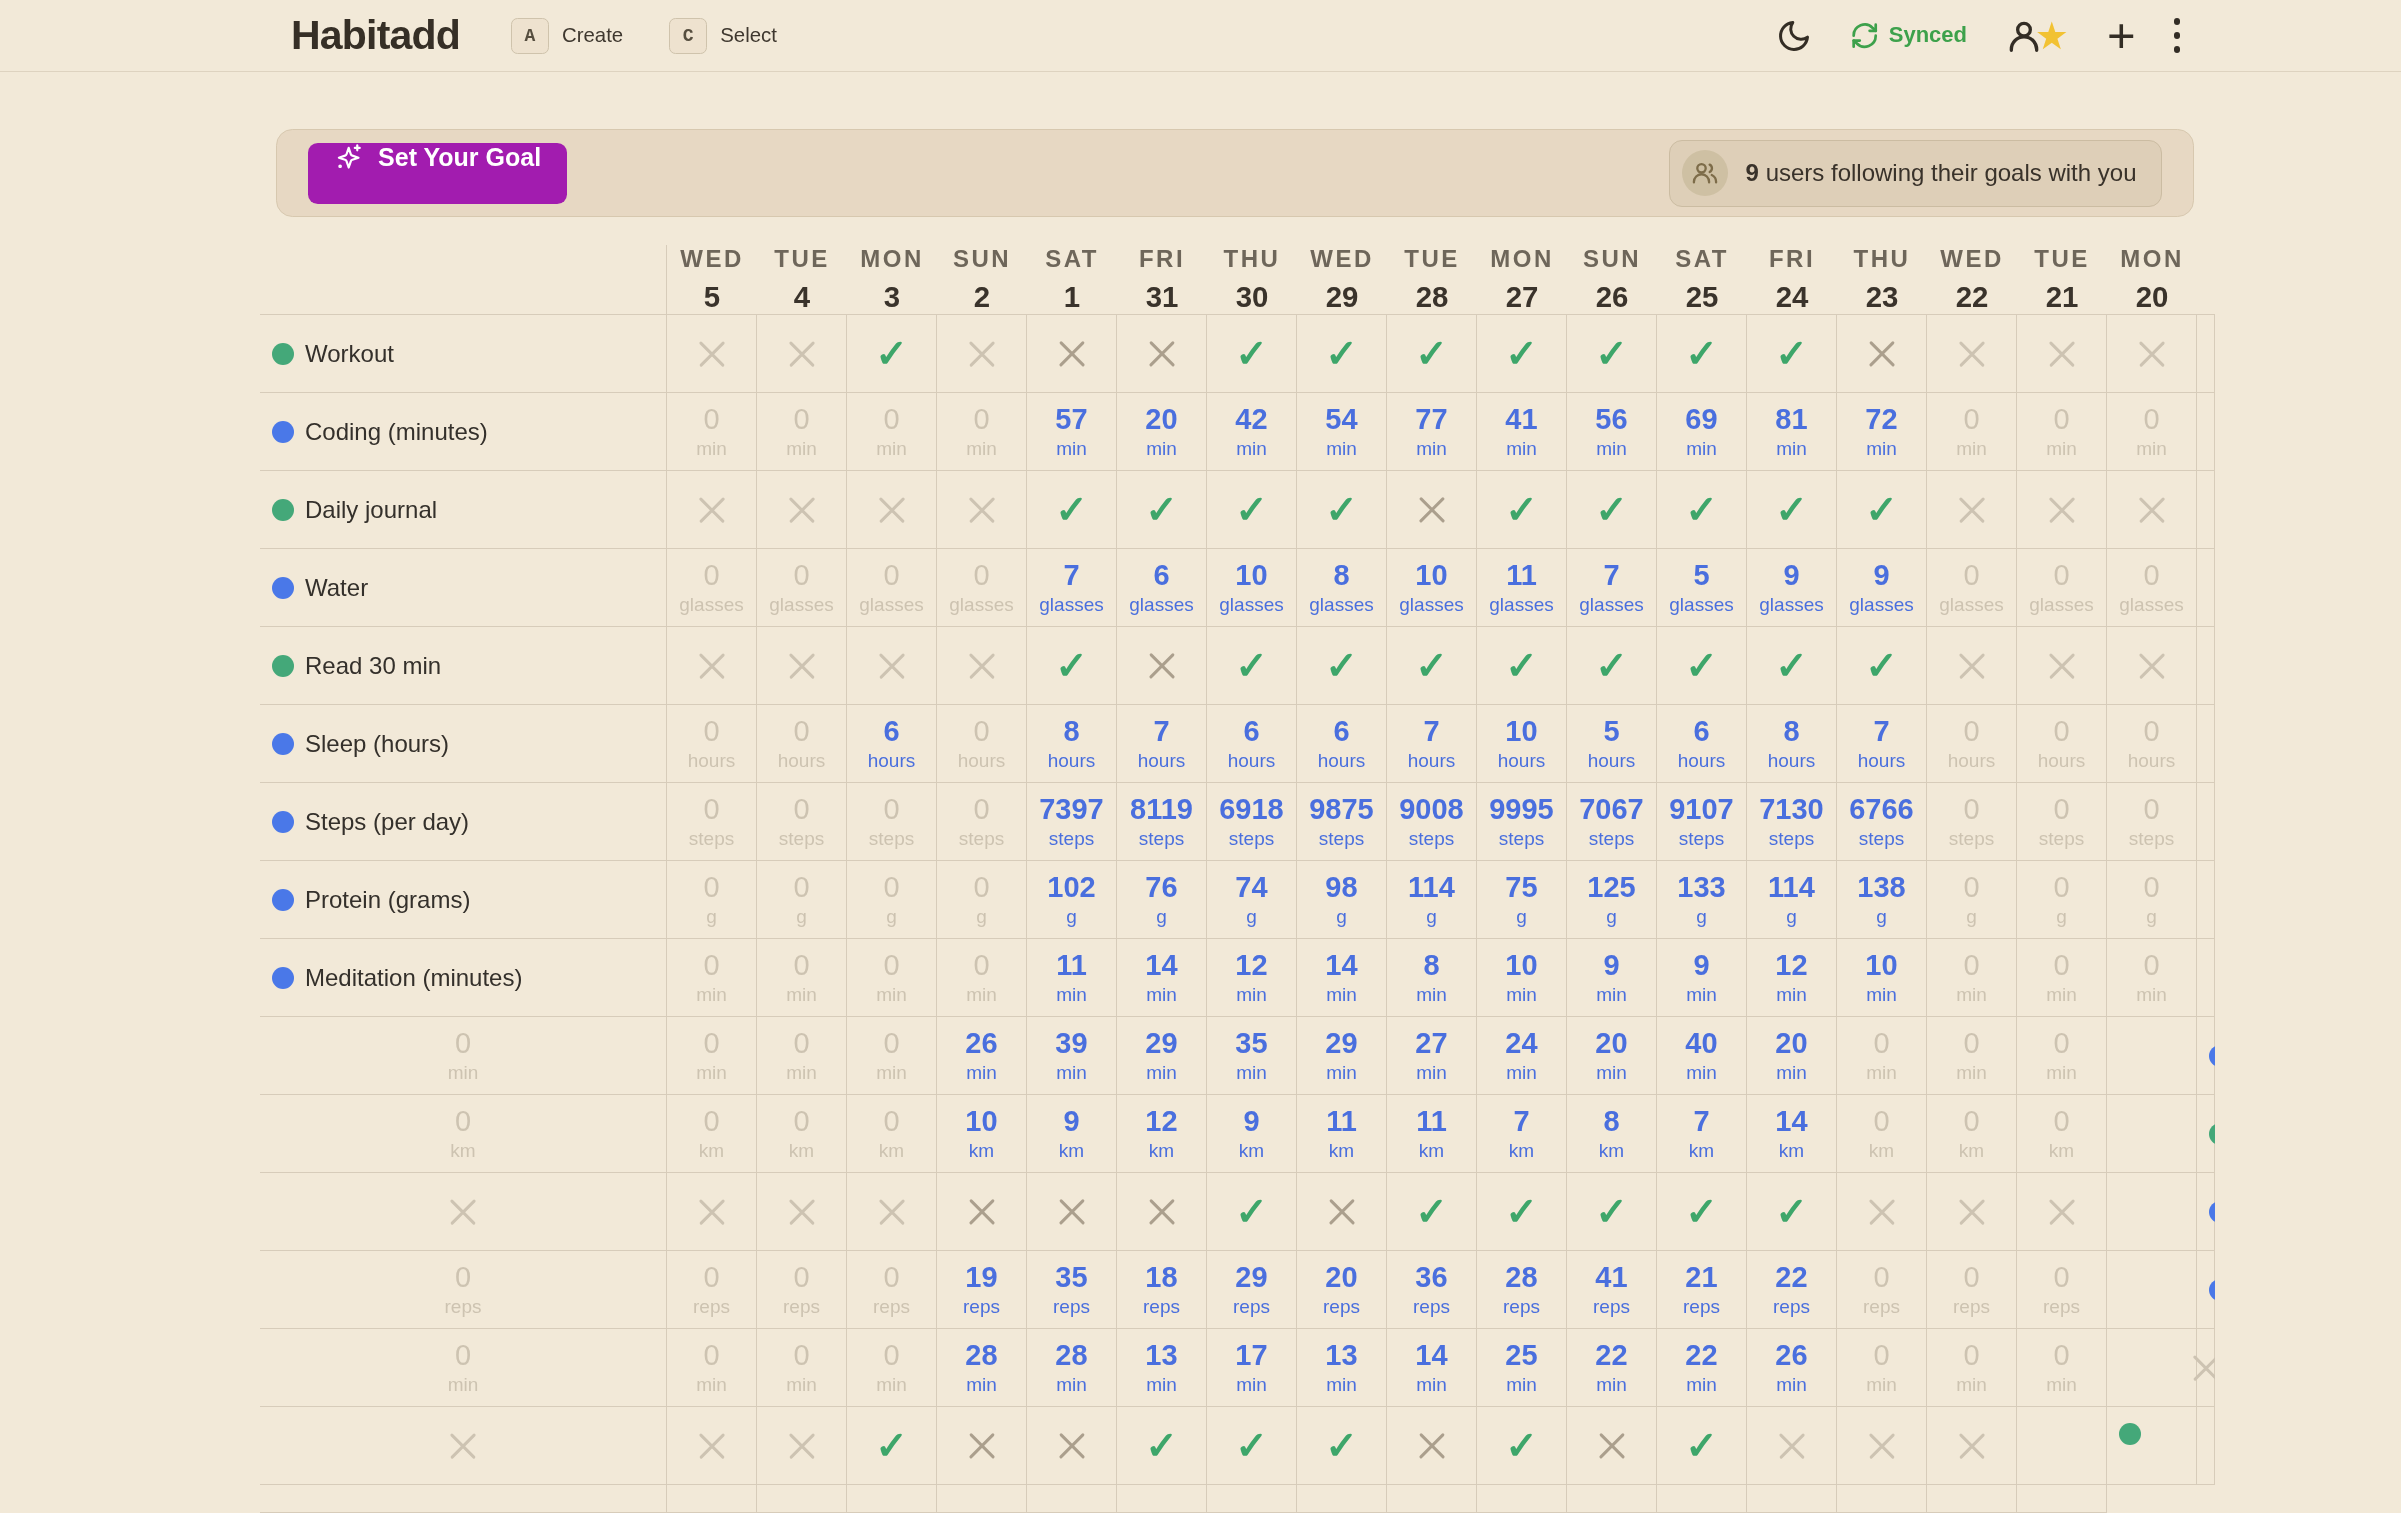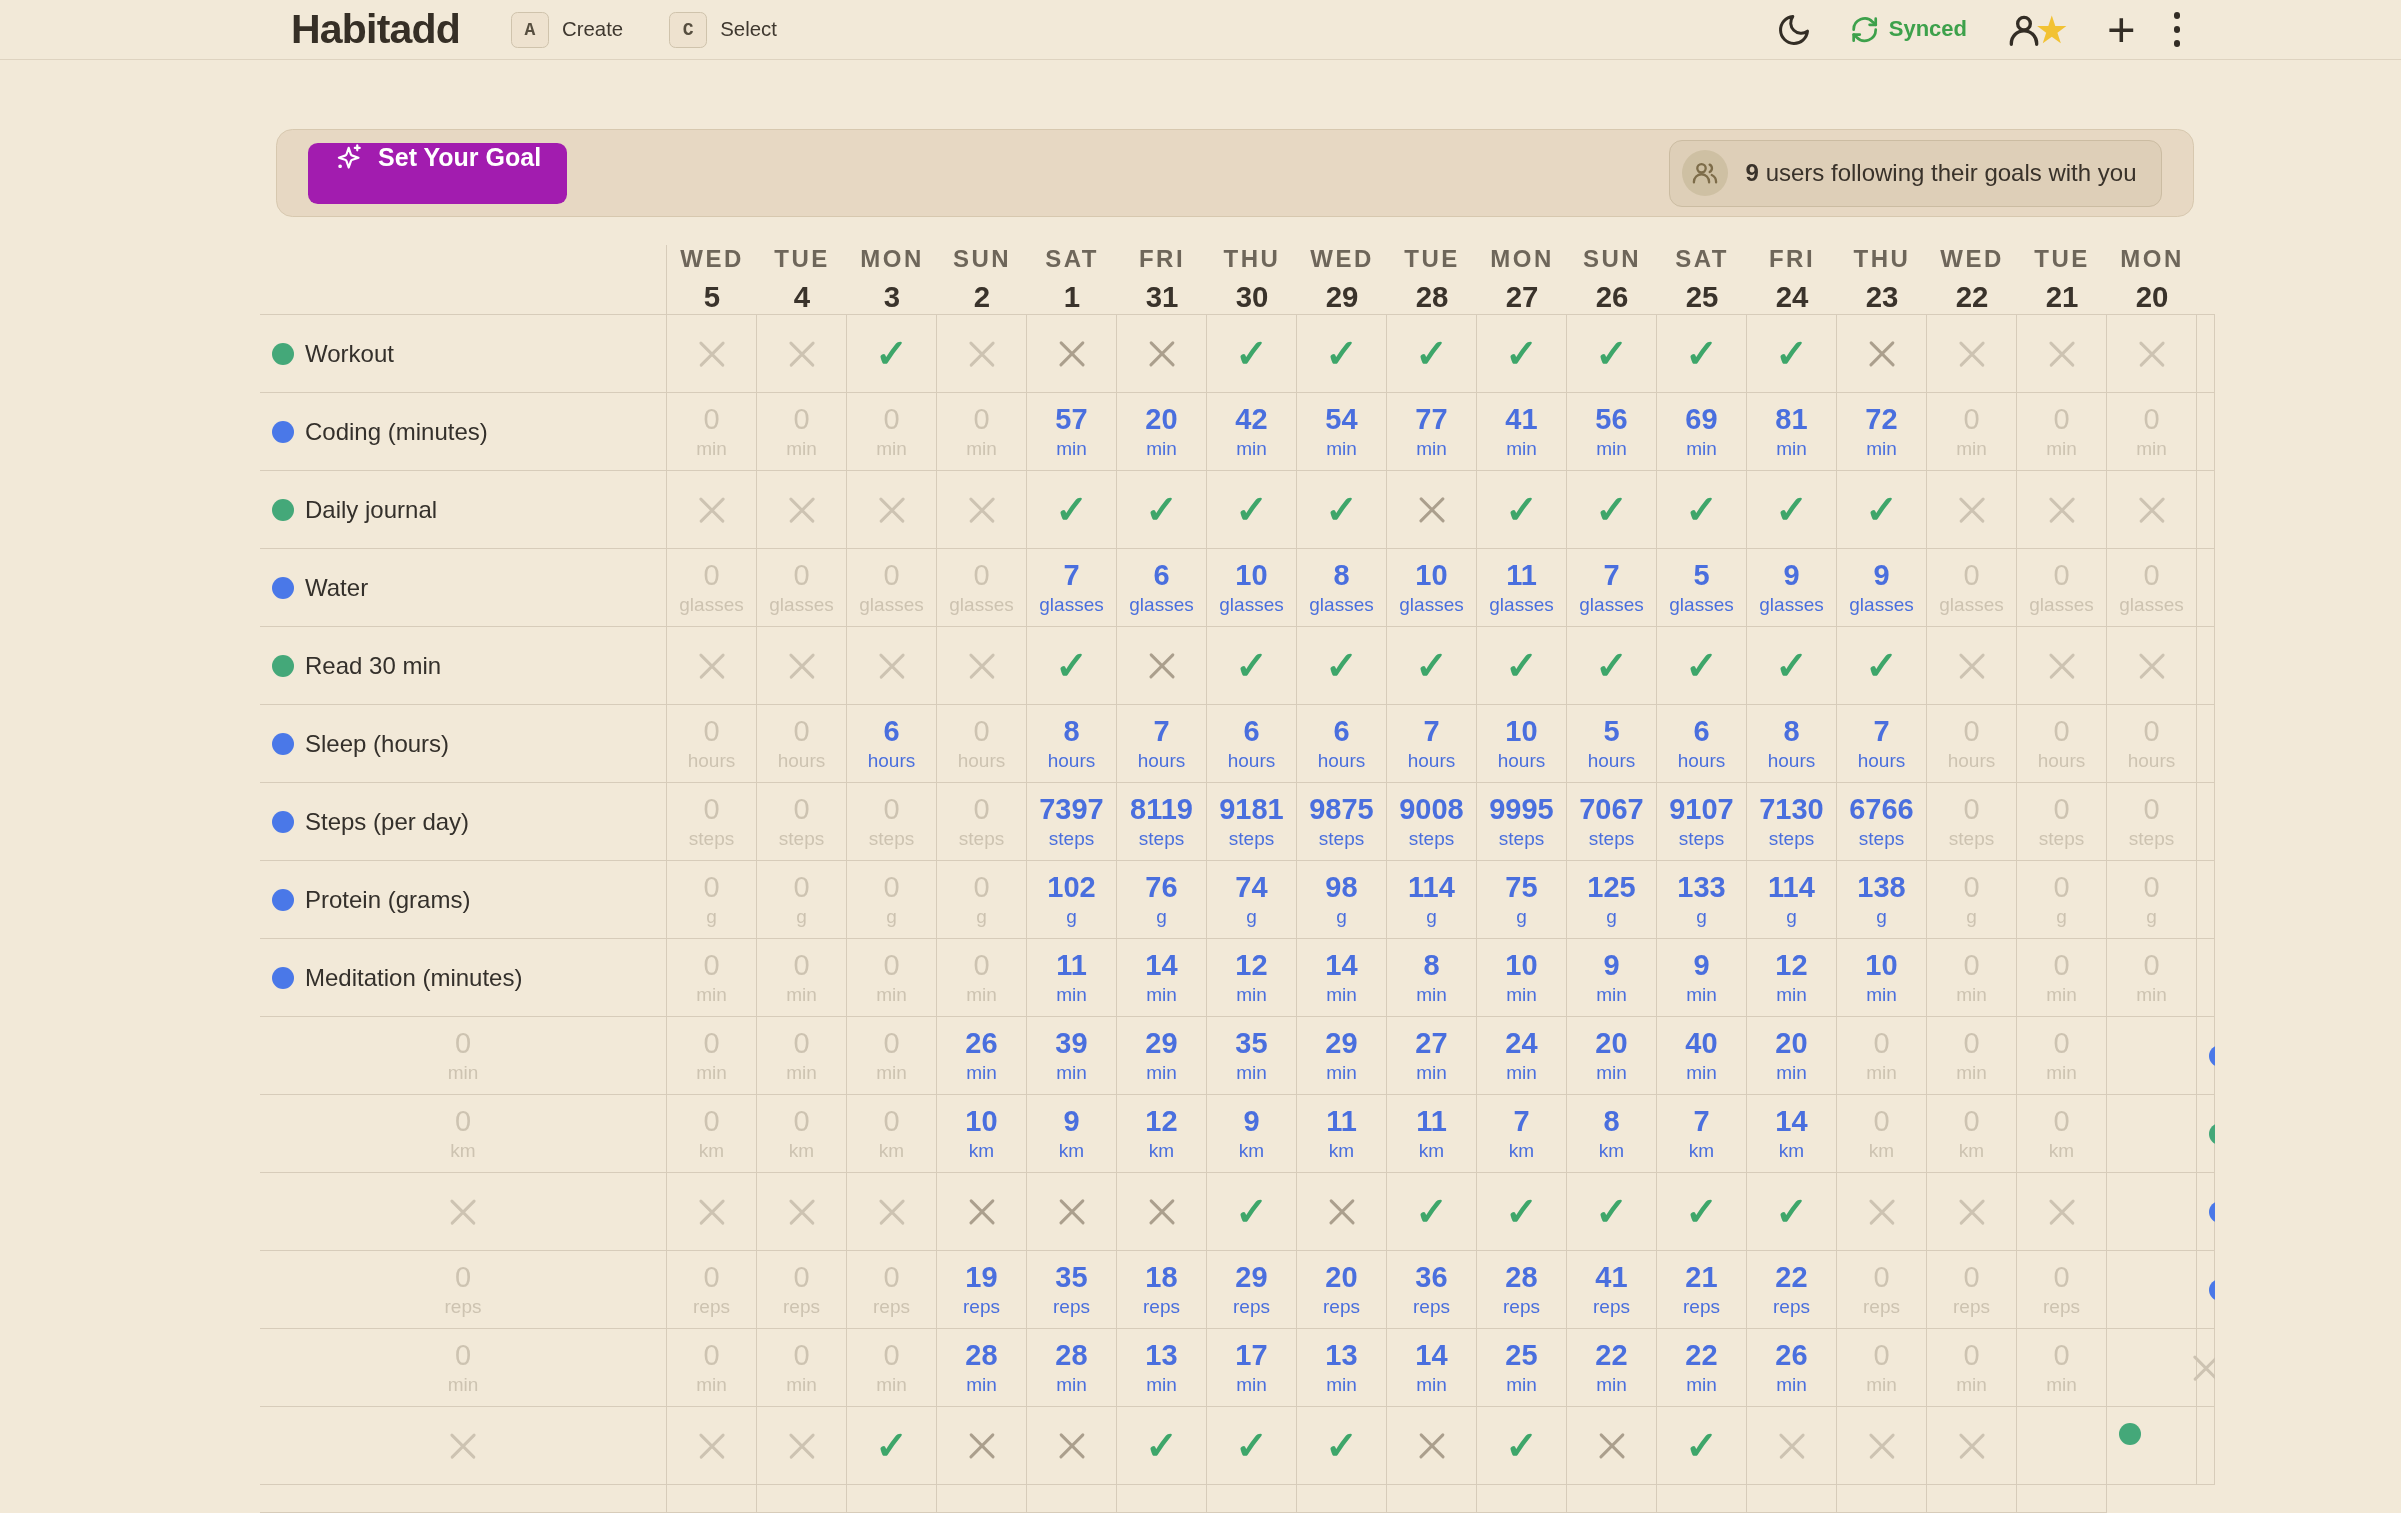--- a/index.html
+++ b/index.html
@@ -1,20 +1,20 @@
 <!DOCTYPE html>
 <html style="font-size:13px"><head>
 <meta charset="utf-8">
 <style>
   html,body{margin:0;padding:0;background:#f2e9d8;}
   .page{position:relative;width:2401px;height:1513px;background:#f2e9d8;overflow:hidden;
         font-family:"Liberation Sans",sans-serif;color:#34302b;}
 
   
-  .appbar{position:absolute;top:0;left:0;right:0;height:60px;box-sizing:border-box;
+  .appbar{position:absolute;top:0;left:0;right:0;height:72px;box-sizing:border-box;
           display:flex;align-items:center;justify-content:space-between;
           padding:0 221px 0 291px;border-bottom:1.6px solid #ded3c0;}
   .appbar-left{display:flex;align-items:center;gap:51px;}
   .logo{font-size:41px;font-weight:800;color:#362f26;letter-spacing:-0.8px;}
   .shortcuts{display:flex;align-items:center;gap:46px;}
   .shortcut{display:flex;align-items:center;gap:13px;}
   .keycap{min-width:38px;height:36px;padding:0 6.5px;box-sizing:border-box;border-radius:6.5px;
           background:#eee2cf;border:1.6px solid #cfc3ac;display:flex;align-items:center;justify-content:center;
           font-family:"Liberation Mono",monospace;font-size:18px;font-weight:700;color:#564e3f;}
   .shortcut-label{font-size:20.4px;color:#3f382f;}
@@ -622,21 +622,21 @@
       </div>
       <div class="c day">
         <div class="num">7397</div>
         <div class="unit">steps</div>
       </div>
       <div class="c day">
         <div class="num">8119</div>
         <div class="unit">steps</div>
       </div>
       <div class="c day">
-        <div class="num">9181</div>
+        <div class="num">6918</div>
         <div class="unit">steps</div>
       </div>
       <div class="c day">
         <div class="num">9875</div>
         <div class="unit">steps</div>
       </div>
       <div class="c day">
         <div class="num">9008</div>
         <div class="unit">steps</div>
       </div>

